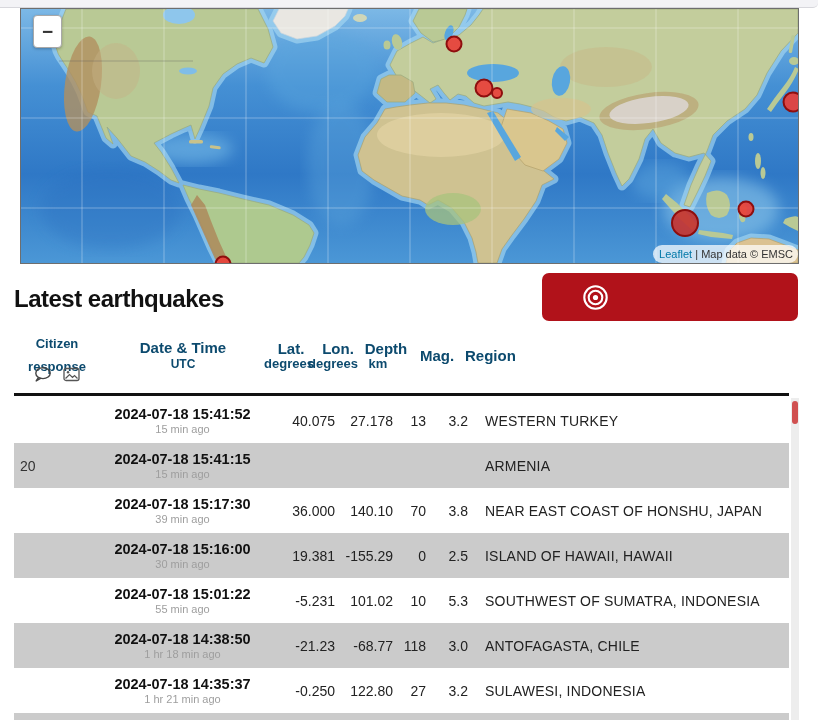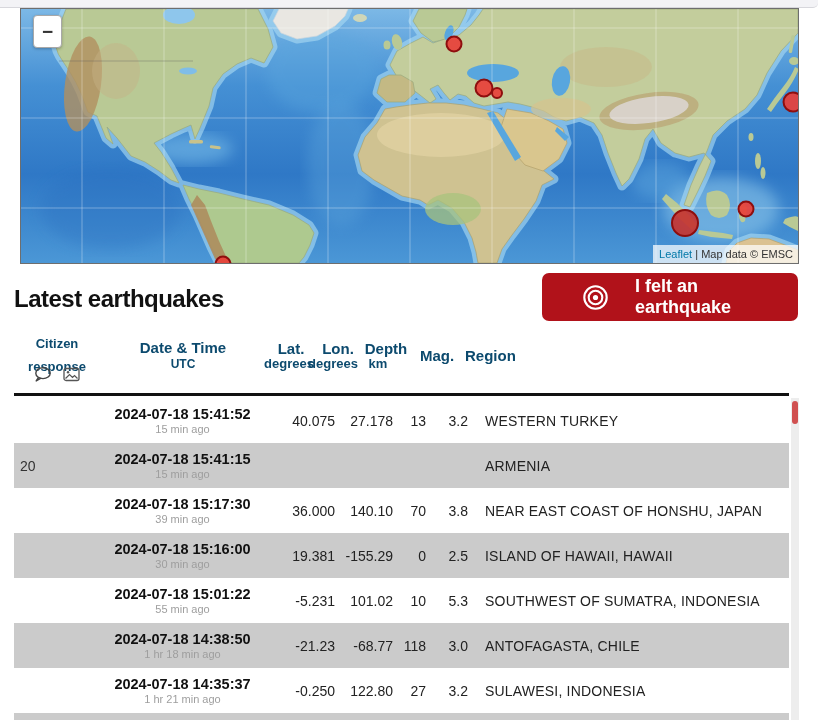--- a/index.html
+++ b/index.html
@@ -11,21 +11,21 @@
     background:#f3f3f6;border-bottom:1px solid #d7d7dc;border-radius:0 0 5px 0;}
 
   
   .map{position:absolute;left:20px;top:8px;width:777px;height:254px;
        border:1px solid #6e6e6e;overflow:hidden;background:#4493d6;}
   .map svg{display:block;width:777px;height:254px;}
   .zoomctl{position:absolute;left:12px;top:6px;width:27px;height:31px;background:#fff;
     border:1px solid #a8a8a8;border-radius:4px;display:flex;align-items:center;justify-content:center;
     font-size:19px;font-weight:bold;color:#333;cursor:pointer;box-shadow:0 1px 3px rgba(0,0,0,.25);z-index:5;}
   .attrib{position:absolute;right:0;bottom:0;background:rgba(255,255,255,.72);
-    font-size:11px;color:#333;padding:2px 5px 2px 6px;line-height:14px;z-index:5;}
+    font-size:11px;color:#333;padding:2px 5px 2px 6px;line-height:14px;z-index:5;border-radius:9px;}
   .attrib .lf{color:#0078a8;}
 
   
   .pagetitle{position:absolute;left:14px;top:285px;font-size:24px;font-weight:bold;
     letter-spacing:-0.5px;color:#111;}
   .feltbtn{position:absolute;left:542px;top:273px;width:256px;height:48px;border-radius:7px;
     display:flex;align-items:center;color:#fff;font-weight:bold;font-size:18px;cursor:pointer;}
   .feltbtn .ic{margin-left:40px;margin-right:26px;display:flex;}
 
   
@@ -197,21 +197,20 @@
 <div class="pagetitle">Latest earthquakes</div>
 
 <div class="feltbtn" id="feltbtn" style="background: rgb(177, 18, 26);">
   <span class="ic">
     <svg width="27" height="27" viewBox="0 0 27 27">
       <circle cx="13.5" cy="13.5" r="11.2" fill="none" stroke="#fff" stroke-width="2.1"></circle>
       <circle cx="13.5" cy="13.5" r="6.8" fill="none" stroke="#fff" stroke-width="2.1"></circle>
       <circle cx="13.5" cy="13.5" r="2.6" fill="#fff"></circle>
     </svg>
   </span>
-  <span>I felt an earthquake</span>
 </div>
 
 <div class="thead">
   <div class="h cit1">Citizen</div>
   <div class="h cit2">response</div>
   <div class="citicons">
     <span>
       <svg width="18" height="16" viewBox="0 0 18 16">
         <ellipse cx="9" cy="6.2" rx="7.2" ry="5.4" fill="none" stroke="#444" stroke-width="1.4"></ellipse>
         <path d="M4.5,10.5 L2.2,14 L7,11.2" fill="none" stroke="#444" stroke-width="1.4" stroke-linejoin="round"></path>

